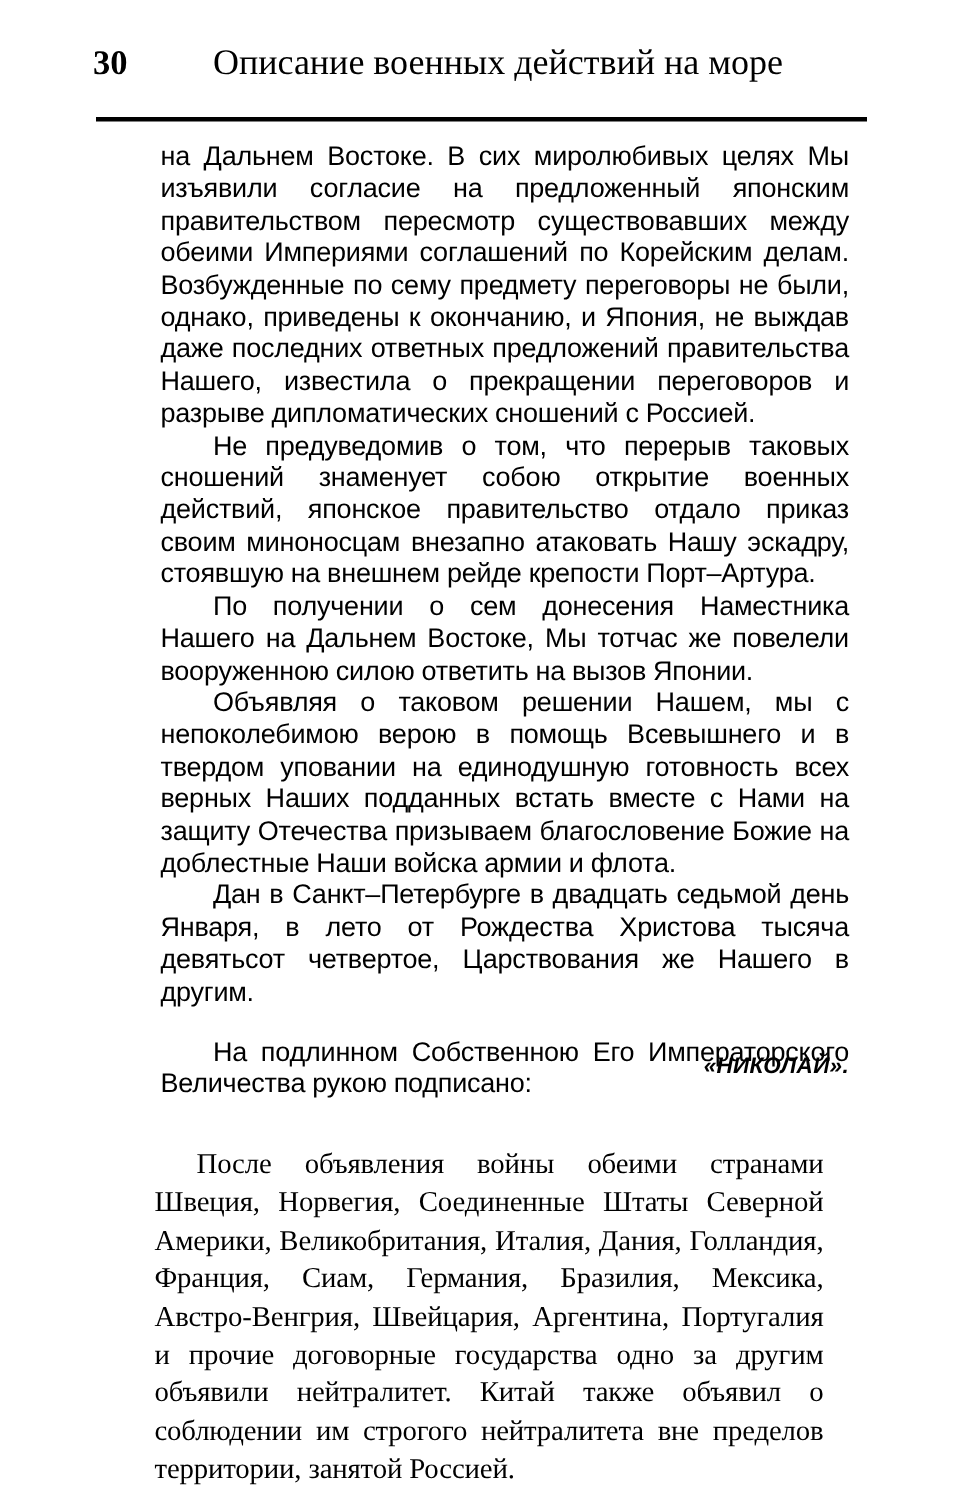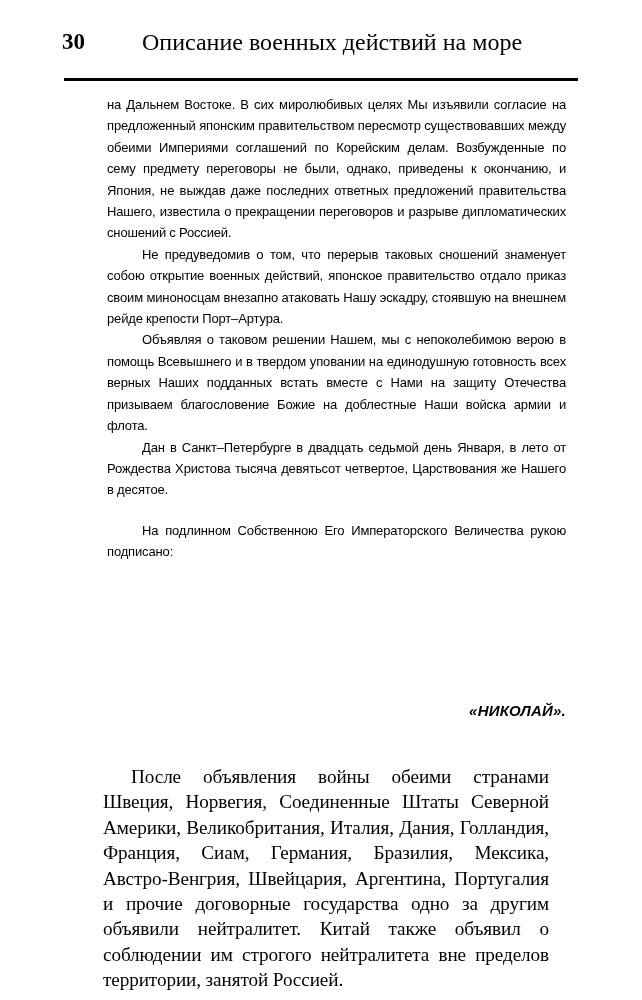--- a/index.html
+++ b/index.html
@@ -65,21 +65,21 @@
   
   .decree {
     position: absolute;
     left: 107px;
     top: 94px;
     width: 459px;
   }
   .decree p {
     margin: 0;
     font-family: "Liberation Sans", sans-serif;
-    font-size: 13px;
+    font-size: 18px;
     line-height: 21.4px;
     text-align: justify;
     text-justify: inter-word;
     letter-spacing: -0.15px;
     word-spacing: -0.2px;
     hyphens: none;
   }
   .decree p.indent {
     text-indent: 35px;
   }
@@ -141,22 +141,23 @@
   <div class="header">
     <div class="folio">30</div>
     <div class="header-title">Описание военных действий на море</div>
   </div>
 
   <div class="rule"></div>
 
   <div class="decree">
     <p class="nojust">на Дальнем Востоке. В сих миролюбивых целях Мы изъявили согласие на предложенный японским правительством пересмотр существовавших между обеими Империями соглашений по Корейским делам. Возбужденные по сему предмету переговоры не были, однако, приведены к окончанию, и Япония, не выждав даже последних ответных предложений правительства Нашего, известила о прекращении переговоров и разрыве дипломатических сношений с Россией.</p>
     <p class="indent nojust">Не предуведомив о том, что перерыв таковых сношений знаменует собою открытие военных действий, японское правительство отдало приказ своим миноносцам внезапно атаковать Нашу эскадру, стоявшую на внешнем рейде крепости Порт–Артура.</p>
+    <p class="indent nojust">По получении о сем донесения Наместника Нашего на Дальнем Востоке, Мы тотчас же повелели вооруженною силою ответить на вызов Японии.</p>
     <p class="indent nojust">Объявляя о таковом решении Нашем, мы с непоколебимою верою в помощь Всевышнего и в твердом уповании на единодушную готовность всех верных Наших подданных встать вместе с Нами на защиту Отечества призываем благословение Божие на доблестные Наши войска армии и флота.</p>
-    <p class="indent nojust">Дан в Санкт–Петербурге в двадцать седьмой день Января, в лето от Рождества Христова тысяча девятьсот четвертое, Царствования же Нашего в десятое.</p>
+    <p class="indent nojust">Дан в Санкт–Петербурге в двадцать седьмой день Января, в лето от Рождества Христова тысяча девятьсот четвертое, Царствования же Нашего в другим.</p>
     <p class="indent nojust" style="margin-top:19px;">На подлинном Собственною Его Императорского Величества рукою подписано:</p>
   </div>
 
   <div class="signature">«НИКОЛАЙ».</div>
 
   <div class="narrative">
     <p class="nojust">После объявления войны обеими странами Швеция, Норвегия, Соединенные Штаты Северной Америки, Великобритания, Италия, Дания, Голландия, Франция, Сиам, Германия, Бразилия, Мексика, Австро-Венгрия, Швейцария, Аргентина, Португалия и прочие договорные государства одно за другим объявили нейтралитет. Китай также объявил о соблюдении им строгого нейтралитета вне пределов территории, занятой Россией.</p>
   </div>
 
 </div>

